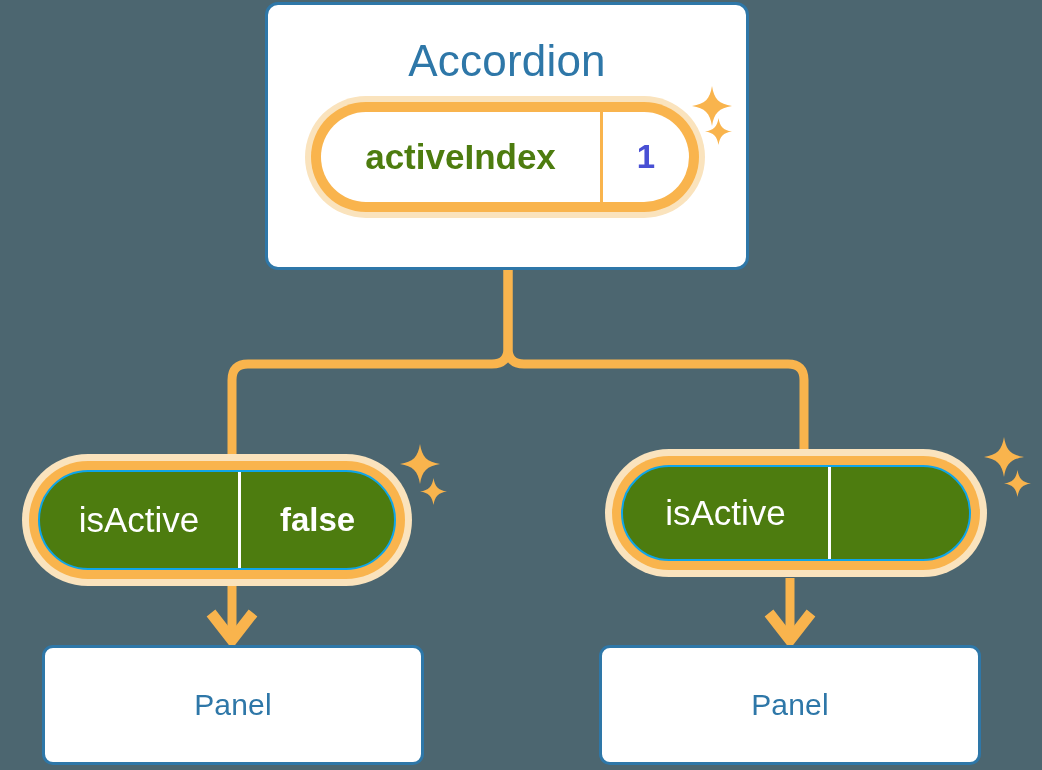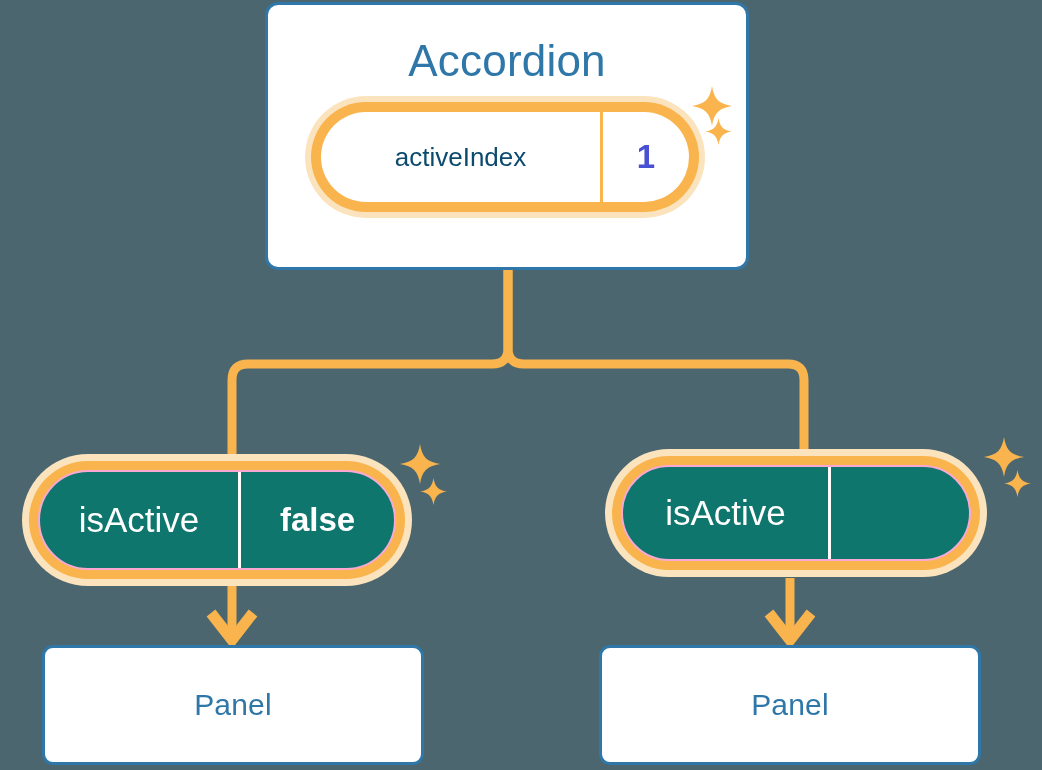--- a/index.html
+++ b/index.html
@@ -107,43 +107,43 @@
   }
   #pill-root .pill-ring {
     left: 6px; top: 6px; right: 6px; bottom: 6px;
   }
   #pill-root .pill-body {
     left: 16px; top: 16px; right: 16px; bottom: 16px;
     background: #ffffff;
   }
   #pill-root .pill-key {
     flex: 0 0 279px;
-    color: #0c4a6e;
-    font-size: 26px;
-    font-weight: 400;
+    color: #4d7c0f;
+    font-size: 35px;
+    font-weight: 700;
     border-right: 3px solid #f9b44d;
   }
   #pill-root .pill-val {
     flex: 1 1 auto;
     color: #4950d4;
     font-size: 33px;
     font-weight: 700;
   }
 
   
   .pill-leaf { width: 390px; height: 132px; }
   .pill-leaf .pill-glow { background: #fae3bd; }
   .pill-leaf .pill-ring {
     left: 7px; top: 7px; right: 7px; bottom: 7px;
     background: #f9b44d;
   }
   .pill-leaf .pill-body {
     left: 16px; top: 16px; right: 16px; bottom: 16px;
-    background: #0f766e;
-    border: 2px solid #f9a8d4;
+    background: #4d7c0f;
+    border: 2px solid #0ea5e9;
   }
   .pill-leaf .pill-key {
     flex: 0 0 198px;
     color: #ffffff;
     font-size: 35px;
     font-weight: 400;
     border-right: 3px solid #ffffff;
   }
   .pill-leaf .pill-val {
     flex: 1 1 auto;

